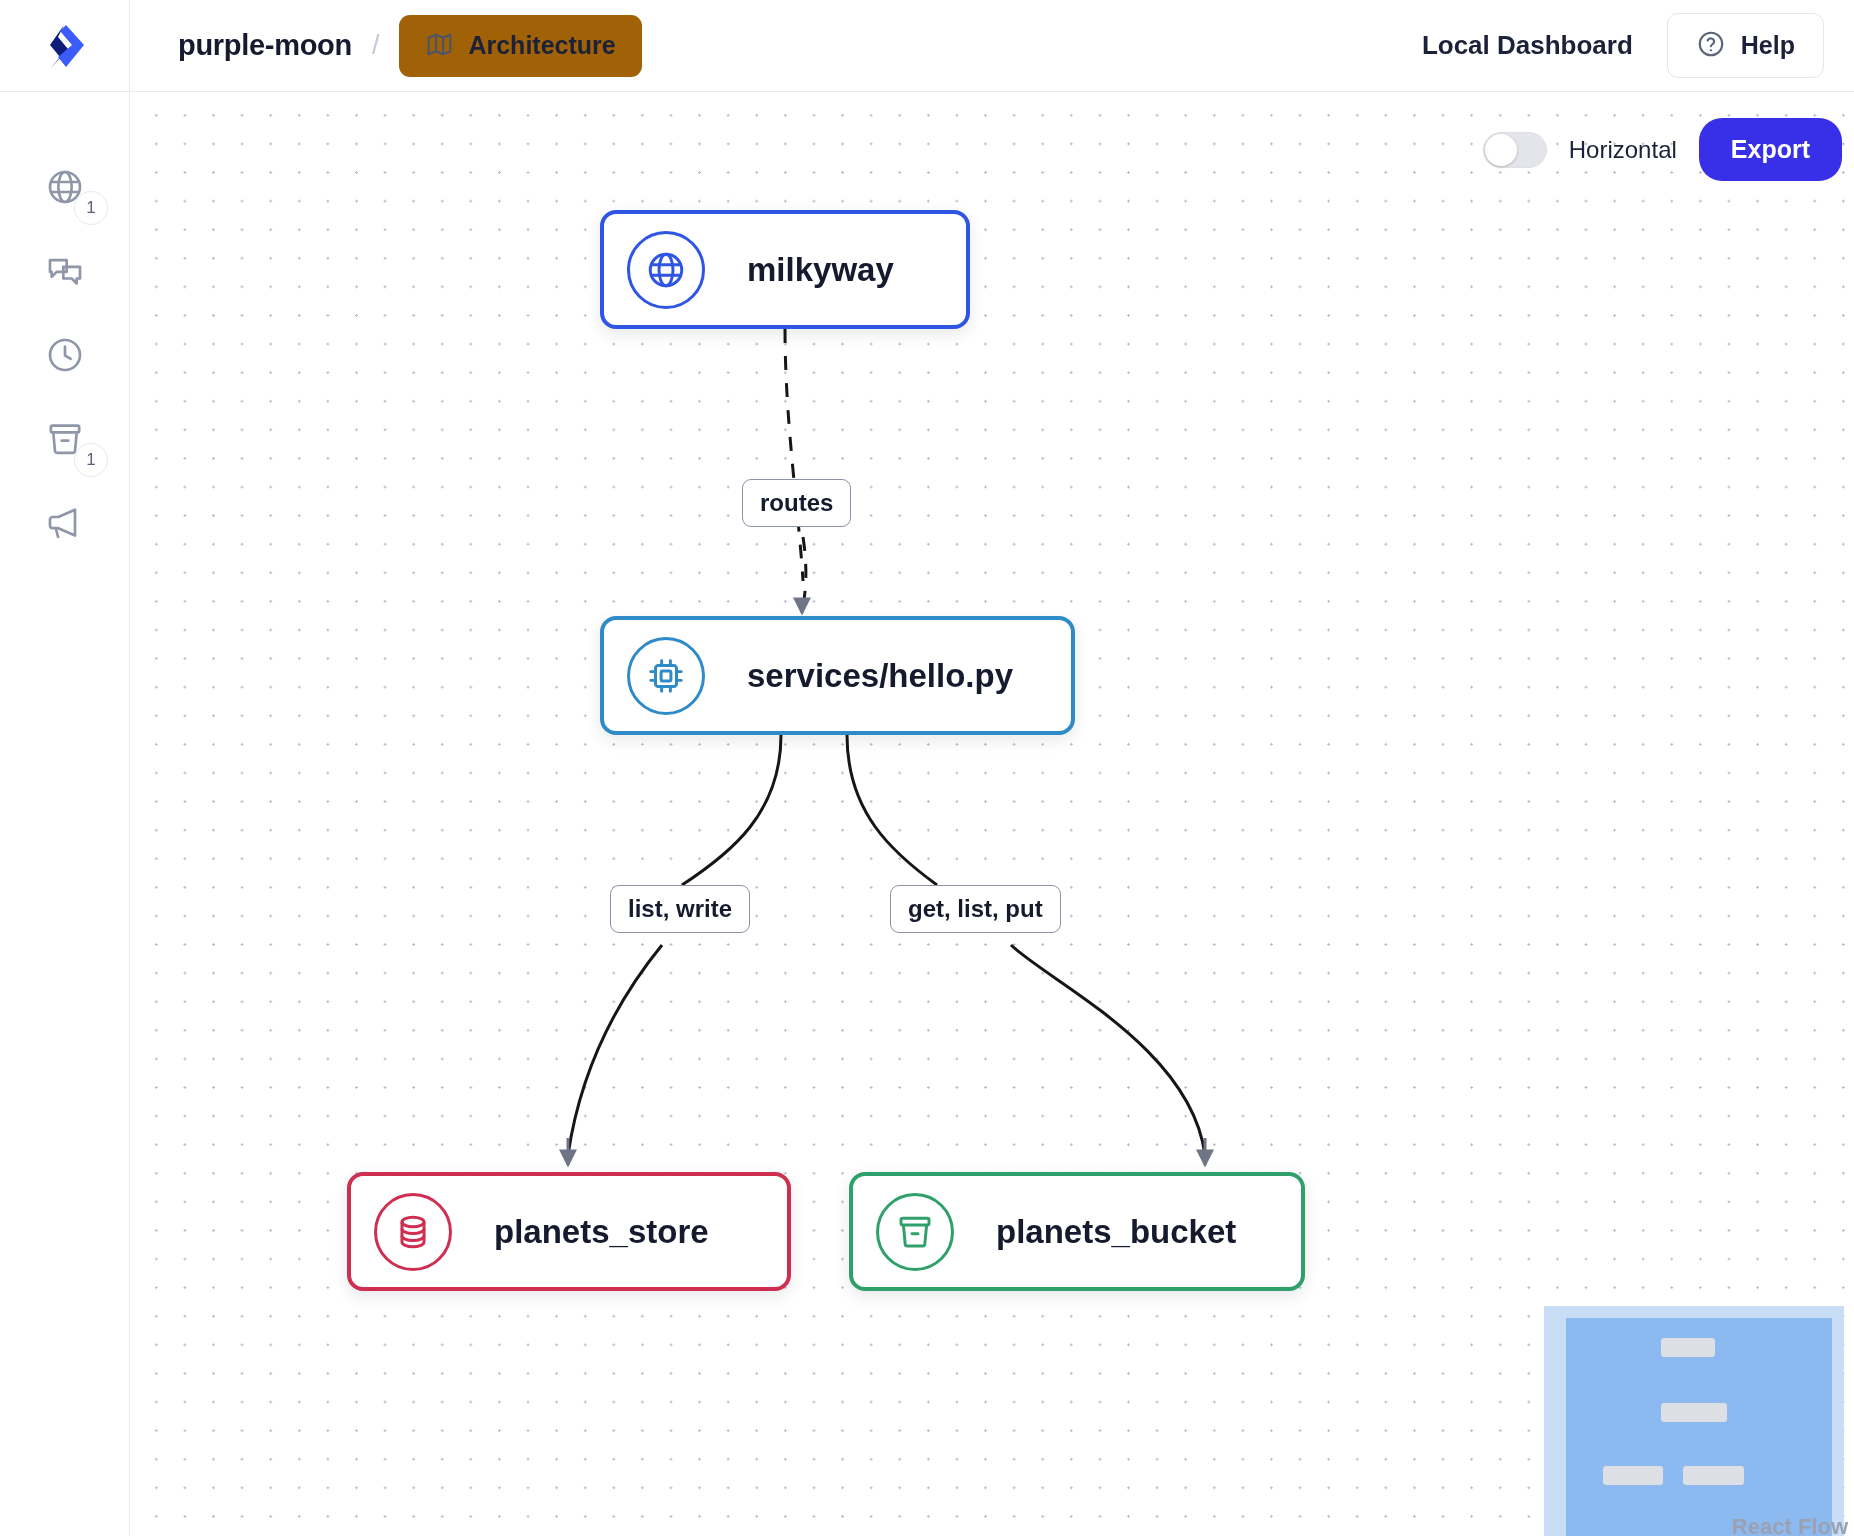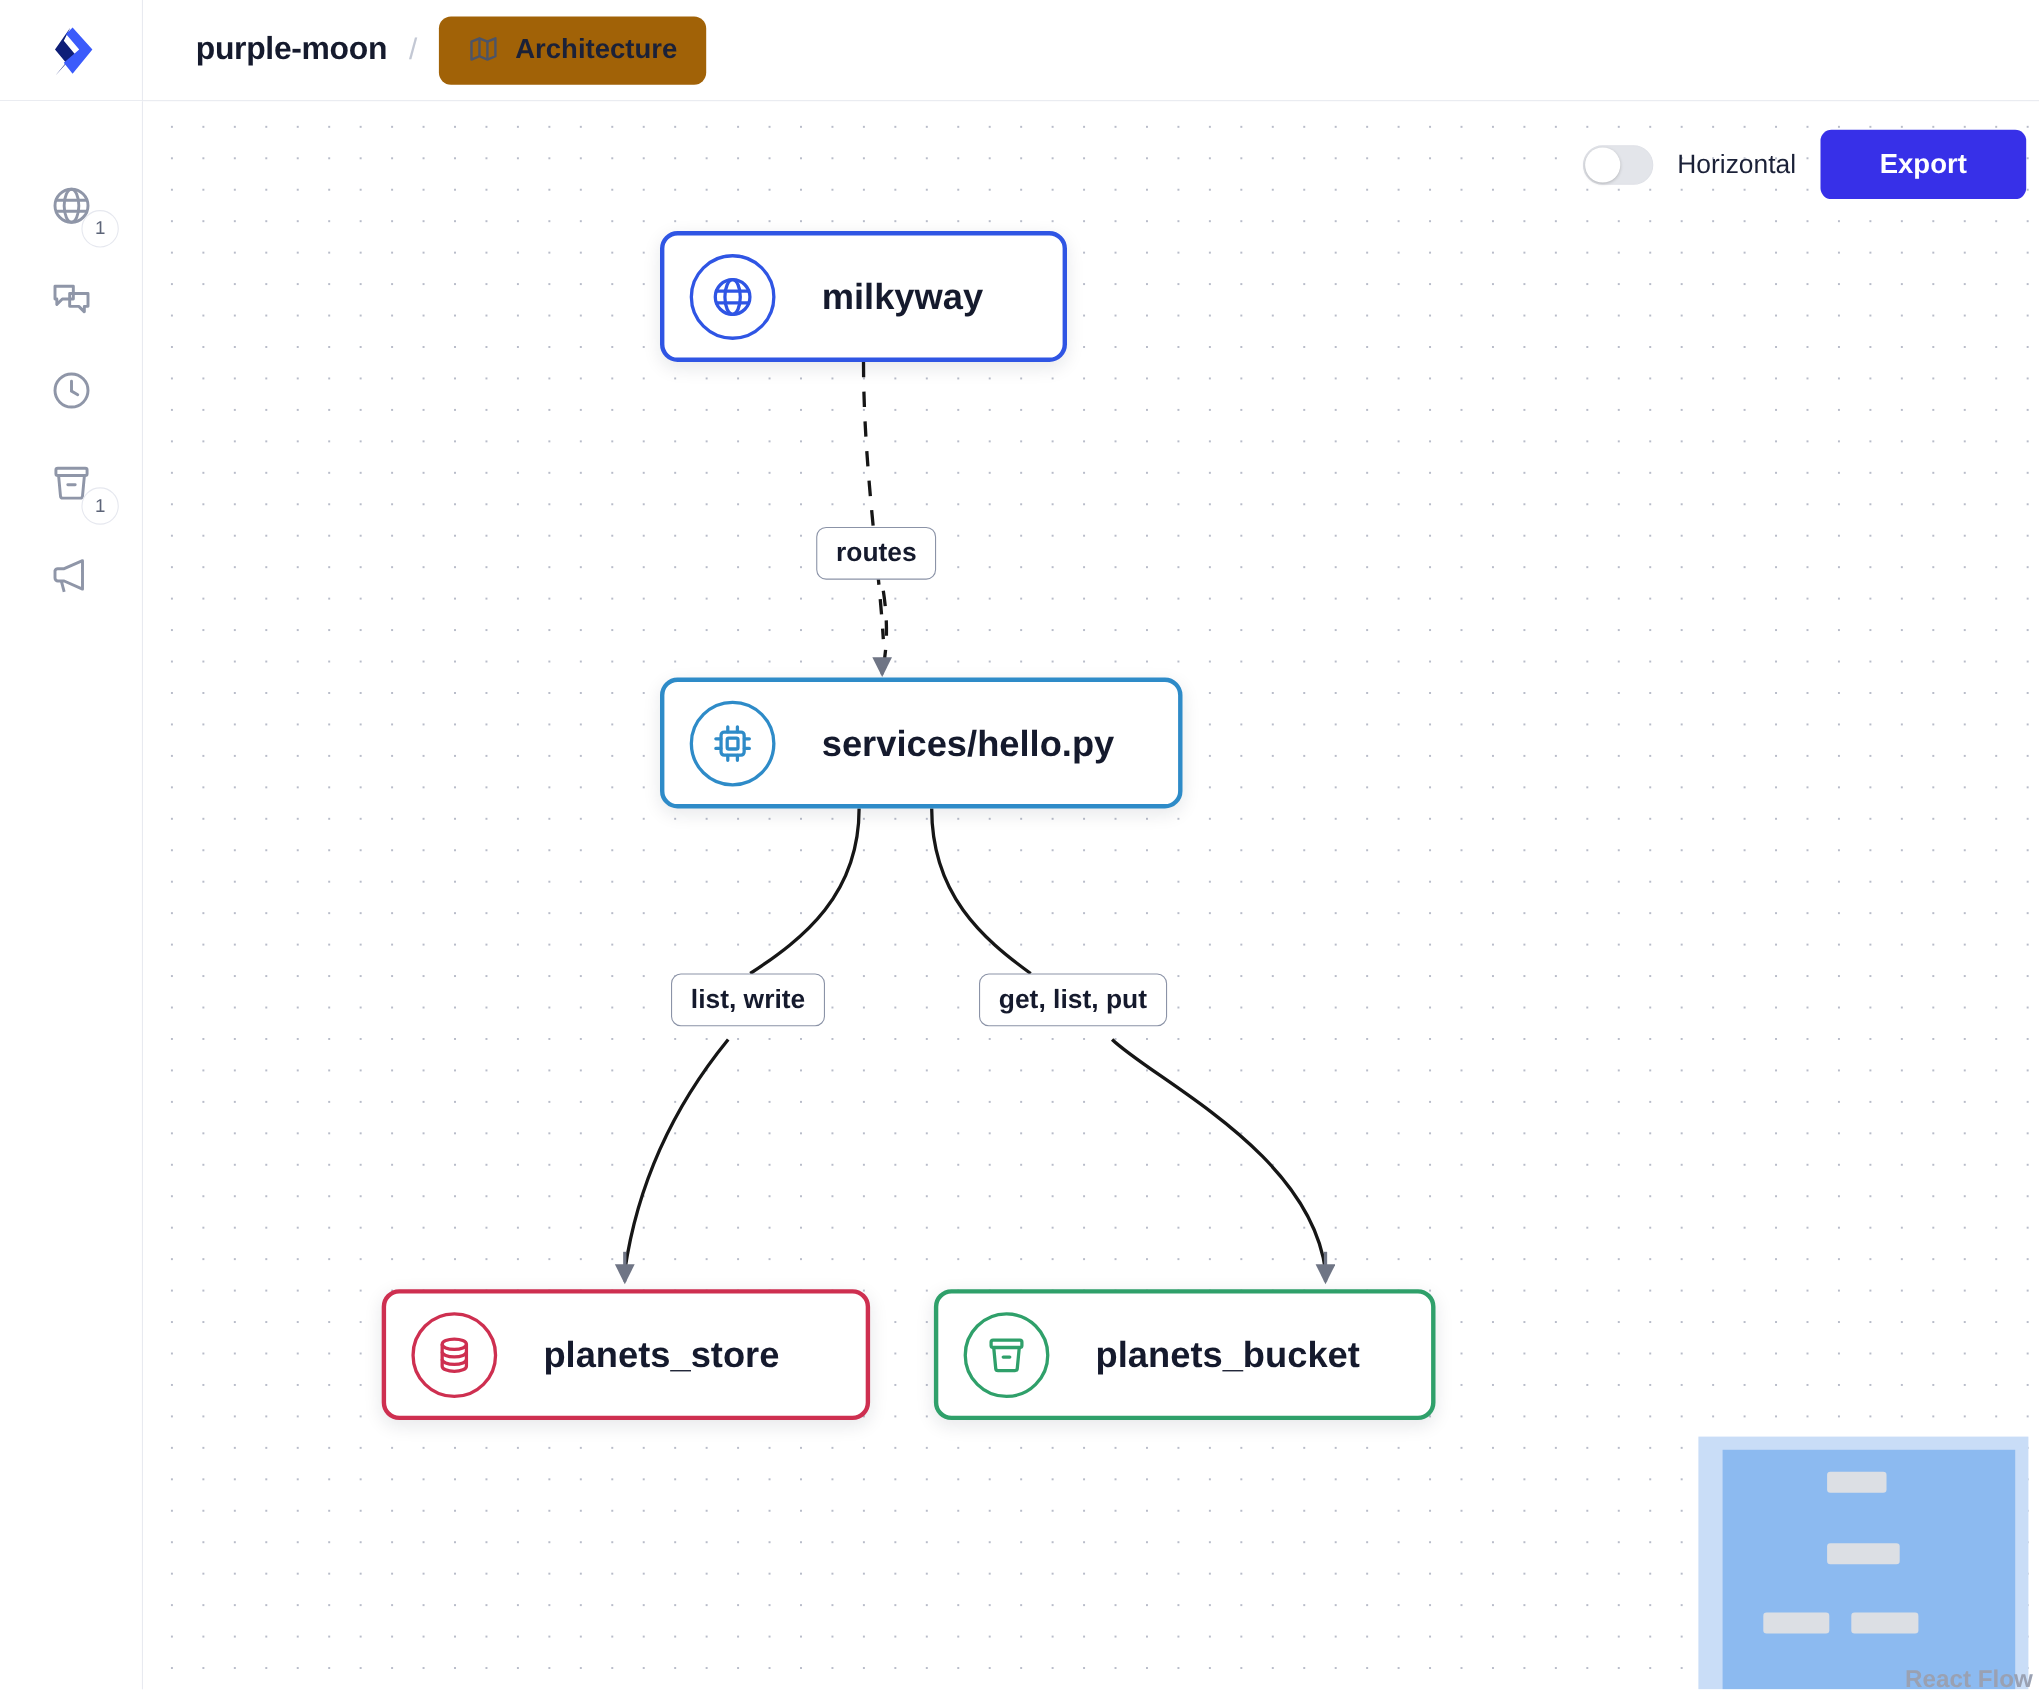--- a/index.html
+++ b/index.html
@@ -83,22 +83,22 @@
     background: #E3E5EA; position: relative; cursor: pointer;
     border: 1px solid #DFE1E7;
   }
   .toggle .knob {
     position: absolute; left: 1px; top: 1px;
     width: 32px; height: 32px; border-radius: 50%;
     background: #ffffff; box-shadow: 0 1px 3px rgba(0,0,0,0.22);
   }
   .toggle-label { font-size: 24px; color: #1B2138; }
   .export-btn {
-    background: #3730E8; color: #ffffff; border: none; border-radius: 10px;
-    padding: 17px 54px; font-size: 25px; font-weight: bold; cursor: pointer;
+    background: #3730E8; color: #ffffff; border: none; border-radius: 23px;
+    padding: 17px 32px; font-size: 25px; font-weight: bold; cursor: pointer;
     font-family: "Liberation Sans", sans-serif;
   }
 
   
   .node {
     position: absolute; z-index: 20;
     background: #ffffff; border-radius: 16px;
     display: flex; align-items: center;
     box-shadow: 0 5px 16px rgba(20,25,50,0.10);
     cursor: pointer;
@@ -164,20 +164,33 @@
     <button class="tab-btn">
       <span>
         <svg width="29" height="29" viewBox="0 0 24 24" fill="none" stroke="#4C5468" stroke-width="1.8" stroke-linejoin="round">
           <path d="M9 4 L3 6.5 V20 L9 17.5 L15 20 L21 17.5 V4 L15 6.5 Z"></path>
           <path d="M9 4 V17.5"></path>
             <path d="M15 6.5 V20"></path>
         </svg>
       </span>
       <span class="label">Architecture</span>
     </button>
+    <div class="header-right">
+      <div class="dash-title">Local Dashboard</div>
+      <button class="help-btn">
+        <span>
+          <svg width="30" height="30" viewBox="0 0 24 24" fill="none" stroke="#5C6478" stroke-width="1.7">
+            <circle cx="12" cy="12" r="9"></circle>
+            <path d="M9.3 9.2a2.7 2.7 0 0 1 5.2 1c0 1.8-2.5 2.1-2.5 3.6" stroke-linecap="round"></path>
+            <circle cx="12" cy="17" r="0.9" fill="#5C6478" stroke="none"></circle>
+          </svg>
+        </span>
+        <span class="label">Help</span>
+      </button>
+    </div>
   </div>
 
   <div class="sidebar">
 
     <div class="side-item">
       <span>
         <svg width="40" height="40" viewBox="0 0 24 24" fill="none" stroke="#8F96A8" stroke-width="1.6">
           <circle cx="12" cy="12" r="9"></circle>
             <ellipse cx="12" cy="12" rx="4" ry="9"></ellipse>
           <path d="M3 9h18M3 15h18"></path>

